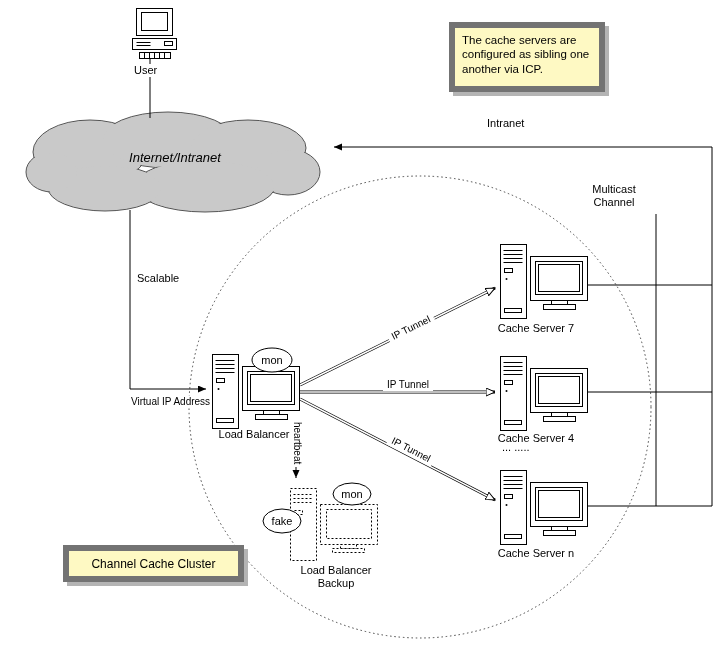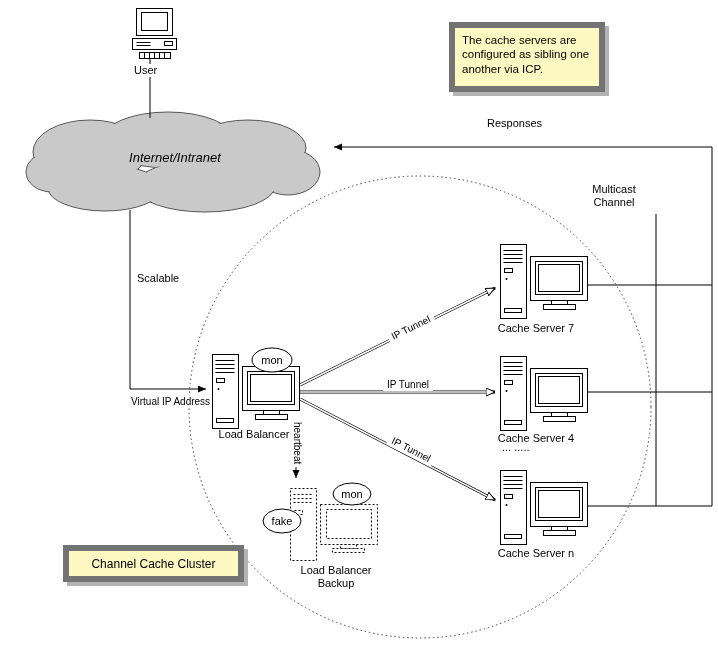--- a/index.html
+++ b/index.html
@@ -135,21 +135,21 @@
     <ellipse class="bubble" cx="272" cy="360" rx="20" ry="12"></ellipse>
     <ellipse class="bubble" cx="352" cy="494" rx="19" ry="11"></ellipse>
     <ellipse class="bubble" cx="282" cy="521" rx="19" ry="12"></ellipse>
   </svg>
 
   <div class="lbl bg" style="left:133px;top:64px;">User</div>
   <div class="lbl ctr" style="left:110px;top:150px;width:130px;font-size:13px;font-style:italic;">Internet/Intranet</div>
 
   <div class="box note">The cache servers are configured as sibling one another via ICP.</div>
 
-  <div class="lbl" style="left:487px;top:117px;">Responses</div>
+  <div class="lbl" style="left:487px;top:117px;">Intranet</div>
   <div class="lbl ctr" style="left:583px;top:183px;width:62px;">Multicast
 Channel</div>
   <div class="lbl" style="left:137px;top:272px;">Scalable</div>
   <div class="lbl sm bg" style="left:130px;top:396px;">Virtual IP Address</div>
 
   <div class="lbl ctr" style="left:210px;top:428px;width:88px;">Load Balancer</div>
   <div class="lbl ctr sm2" style="left:254px;top:354px;width:36px;">mon</div>
   <div class="lbl sm bg rot-hb" style="left:303px;top:421px;">heartbeat</div>
 
   <div class="lbl ctr sm2" style="left:264px;top:515px;width:36px;">fake</div>

